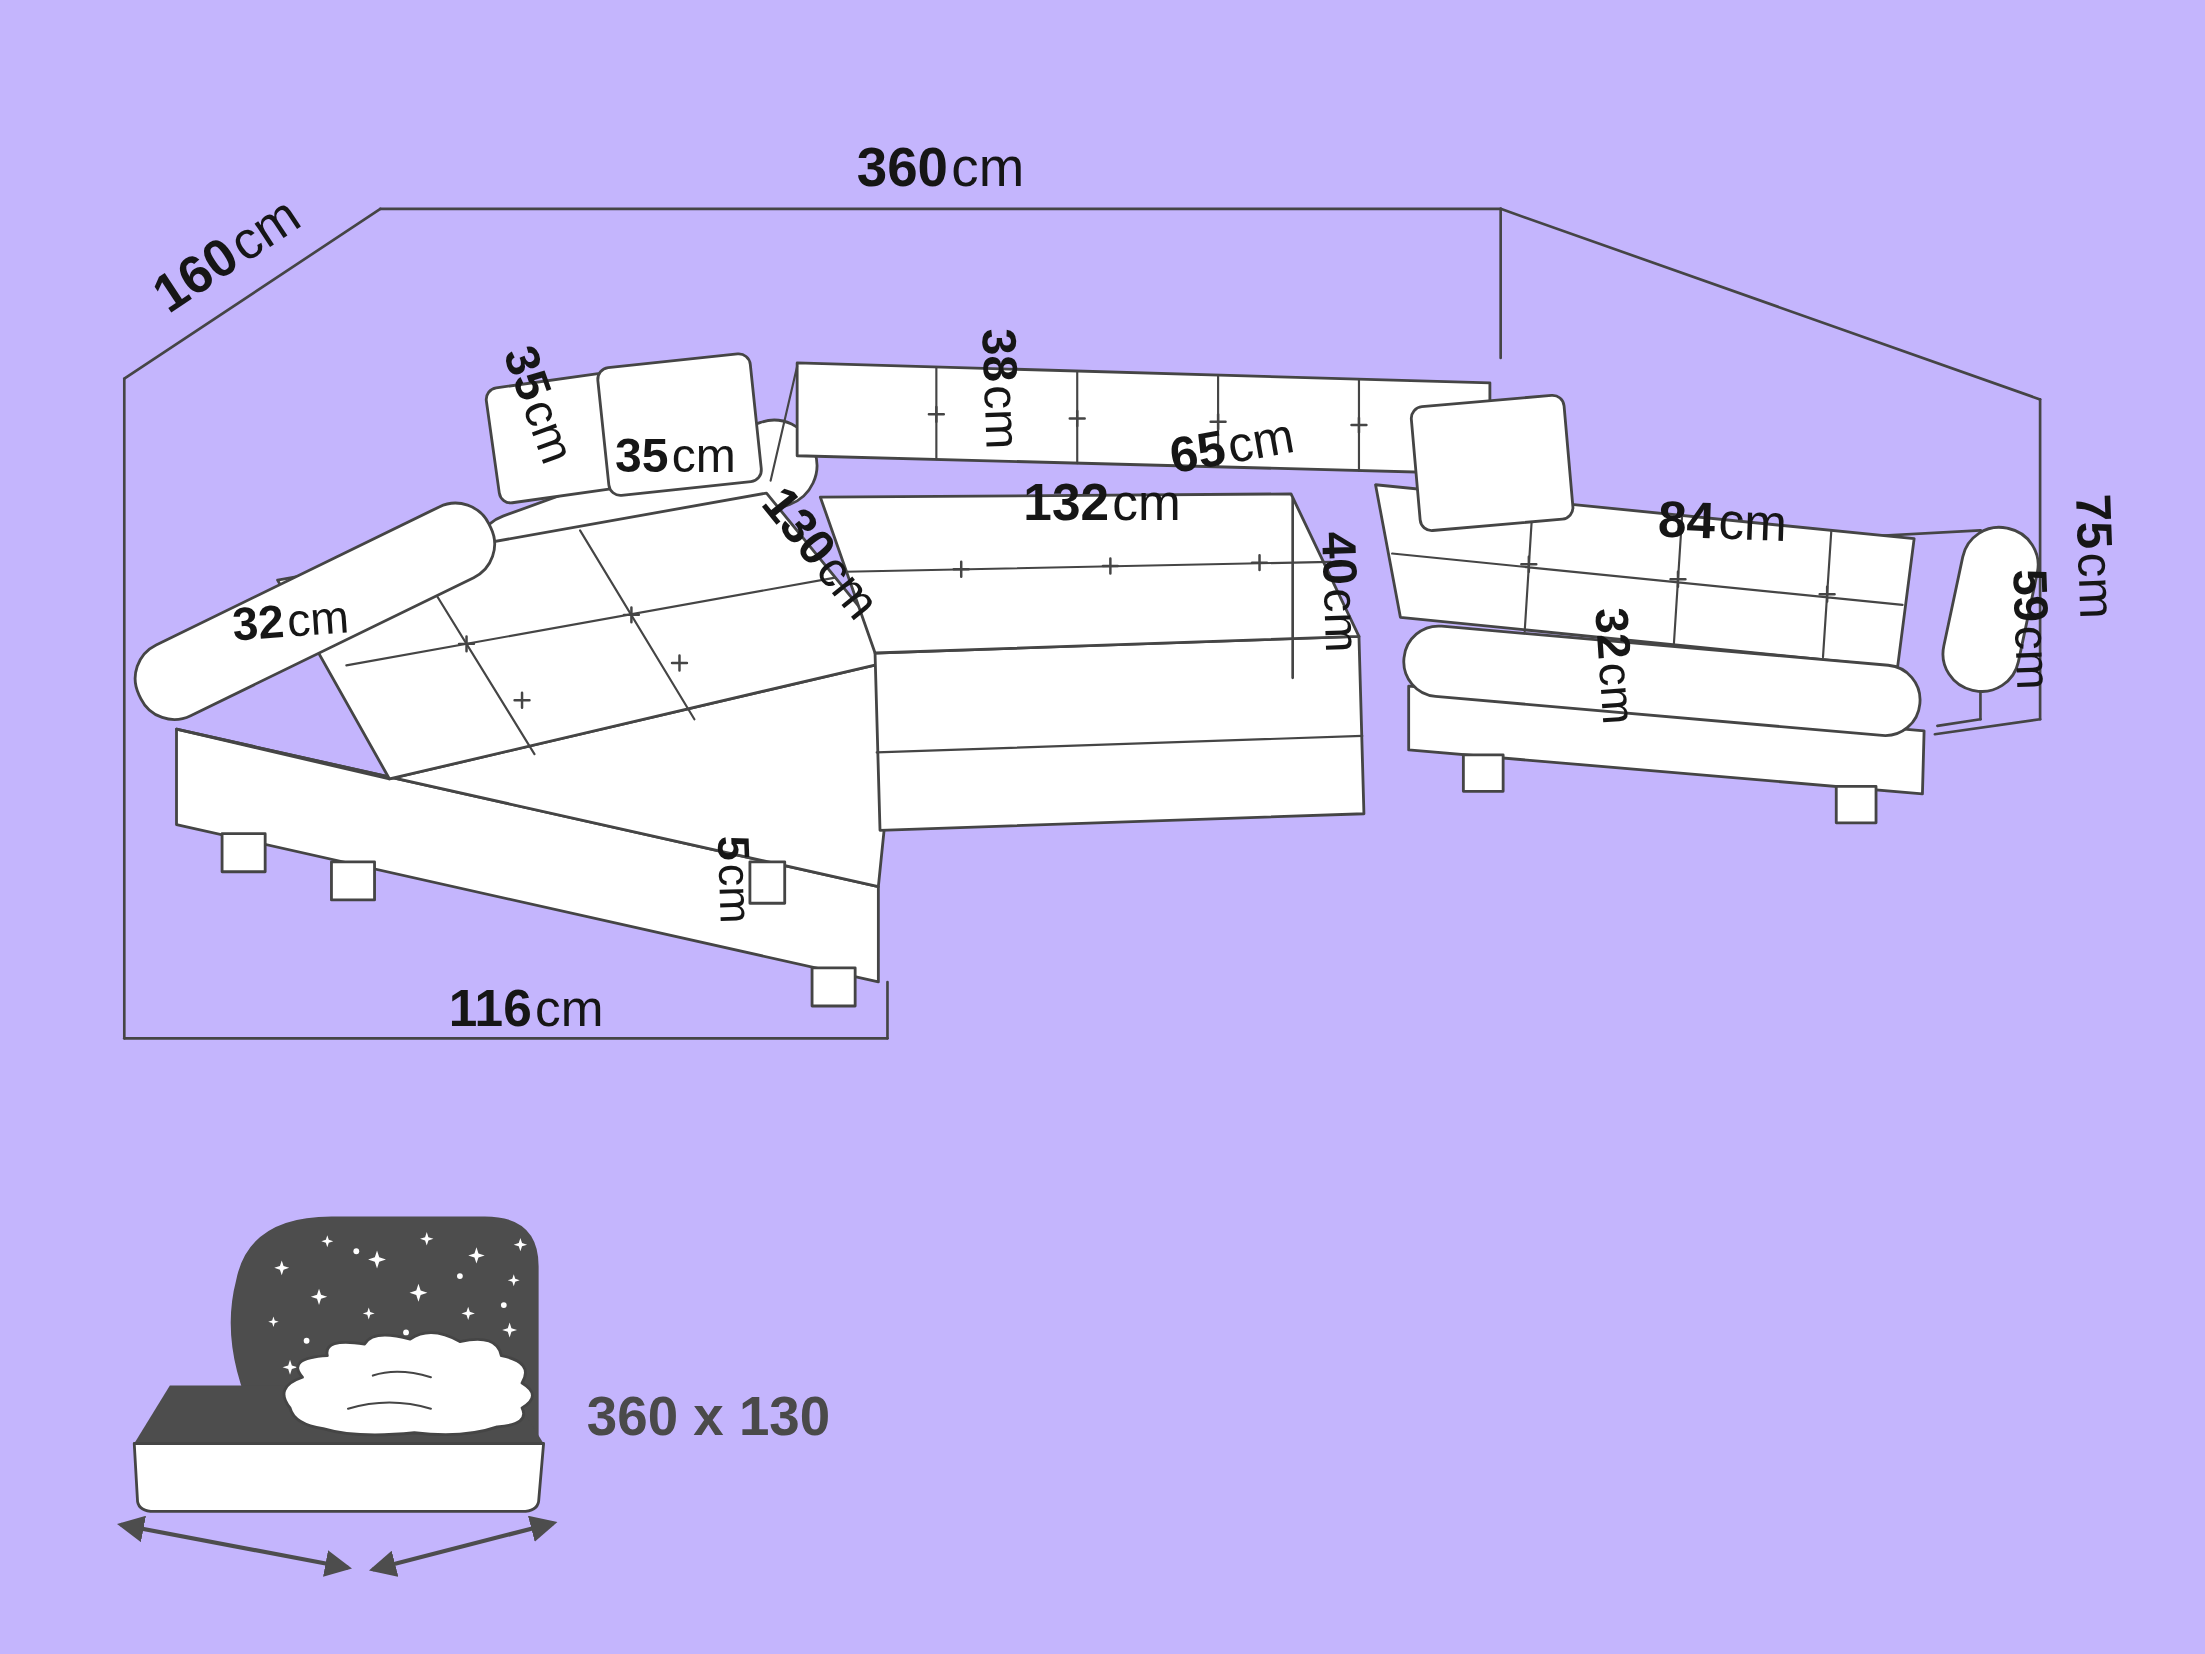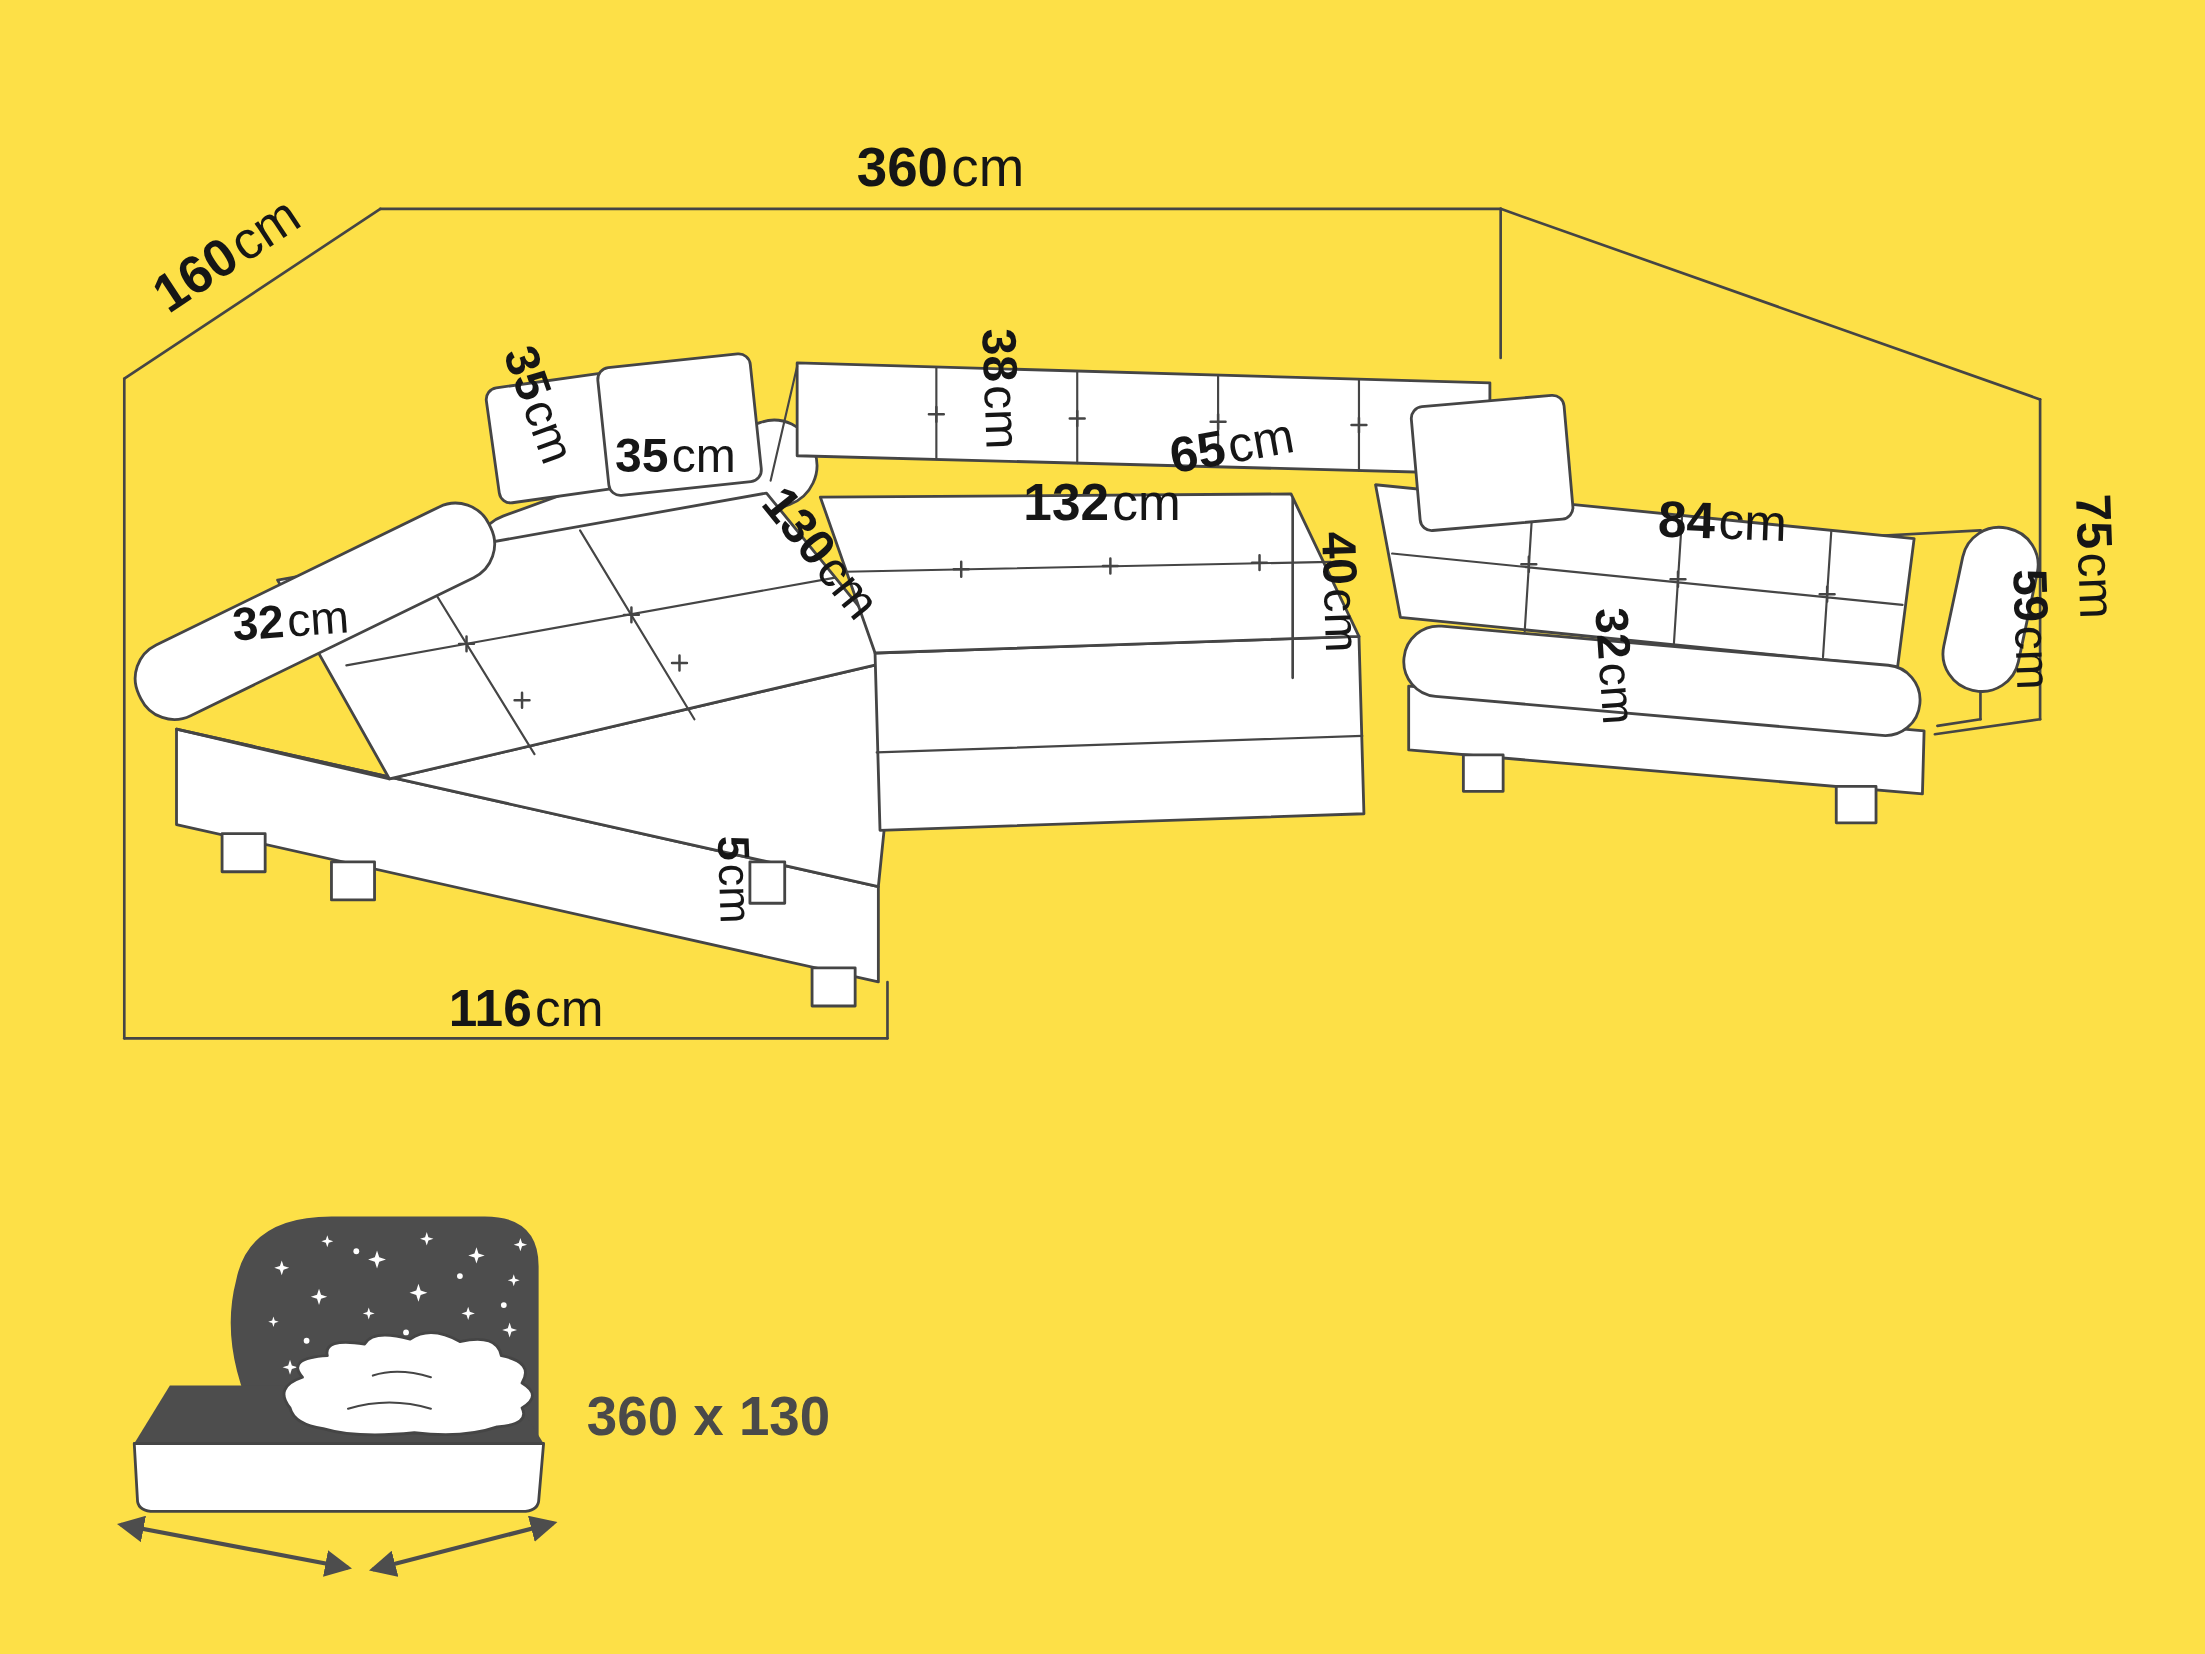--- a/index.html
+++ b/index.html
@@ -1,16 +1,16 @@
 <!DOCTYPE html>
 <html style="font-size:13.3px"><head>
 <meta charset="utf-8">
 <style>
   html,body{margin:0;padding:0;background:#ffffff;}
-  .canvas{position:relative;width:2205px;height:1654px;background:#fde047;overflow:hidden;}
+  .canvas{position:relative;width:2205px;height:1654px;background:#c4b5fd;overflow:hidden;}
   svg{position:absolute;left:0;top:0;}
   .ln{fill:none;stroke:#454545;stroke-width:3.2;stroke-linecap:round;stroke-linejoin:round;}
   .shape{fill:#ffffff;stroke:#454545;stroke-width:3.4;stroke-linecap:round;stroke-linejoin:round;}
   .seam{fill:none;stroke:#454545;stroke-width:2.6;stroke-linecap:round;}
   .tuft{fill:none;stroke:#454545;stroke-width:3;stroke-linecap:round;}
   .dark{fill:#4d4d4d;stroke:none;}
   .star{fill:#ffffff;}
   .dot{fill:#ffffff;}
   .arrow{fill:none;stroke:#4d4d4d;stroke-width:5;}
   text{font-family:"Liberation Sans","DejaVu Sans",sans-serif;font-weight:700;fill:#161616;}

